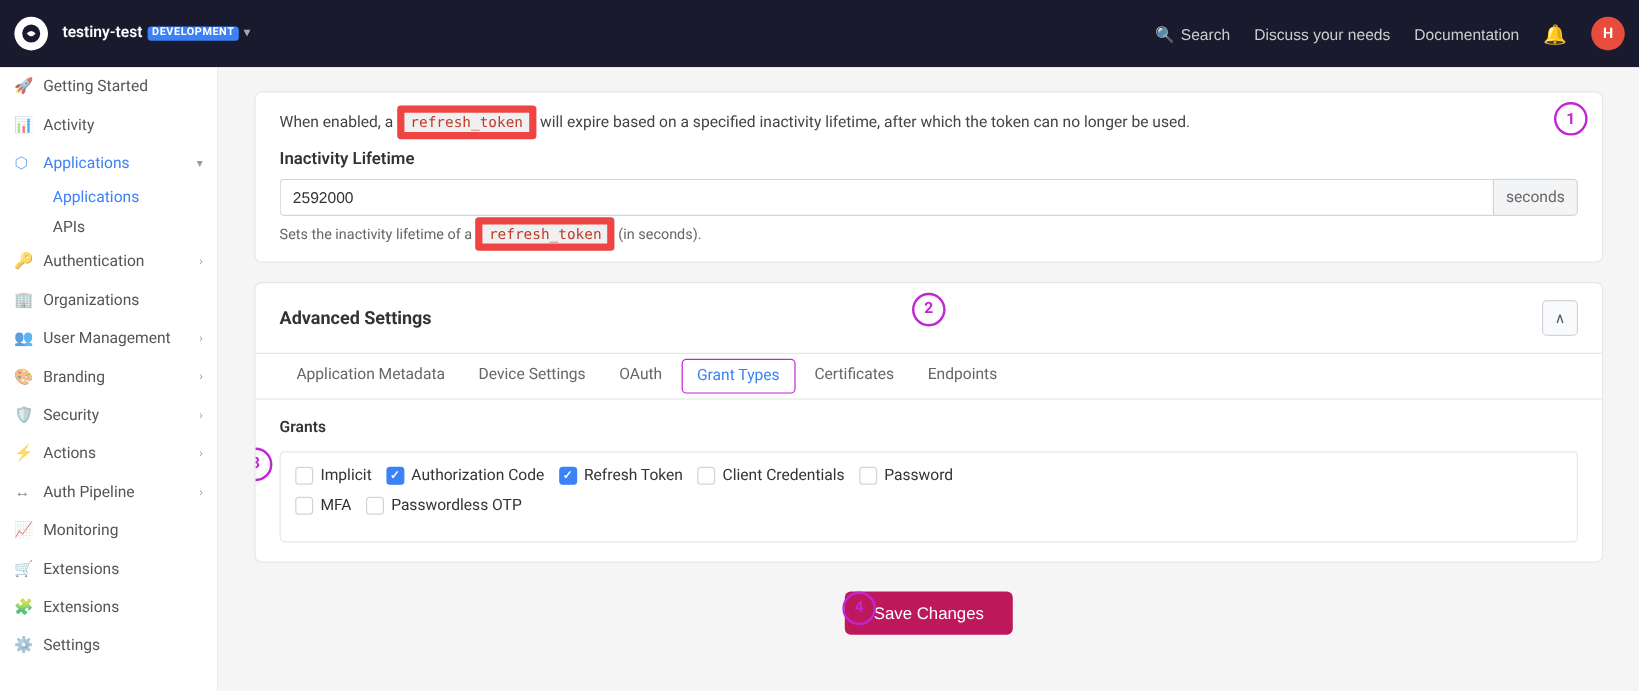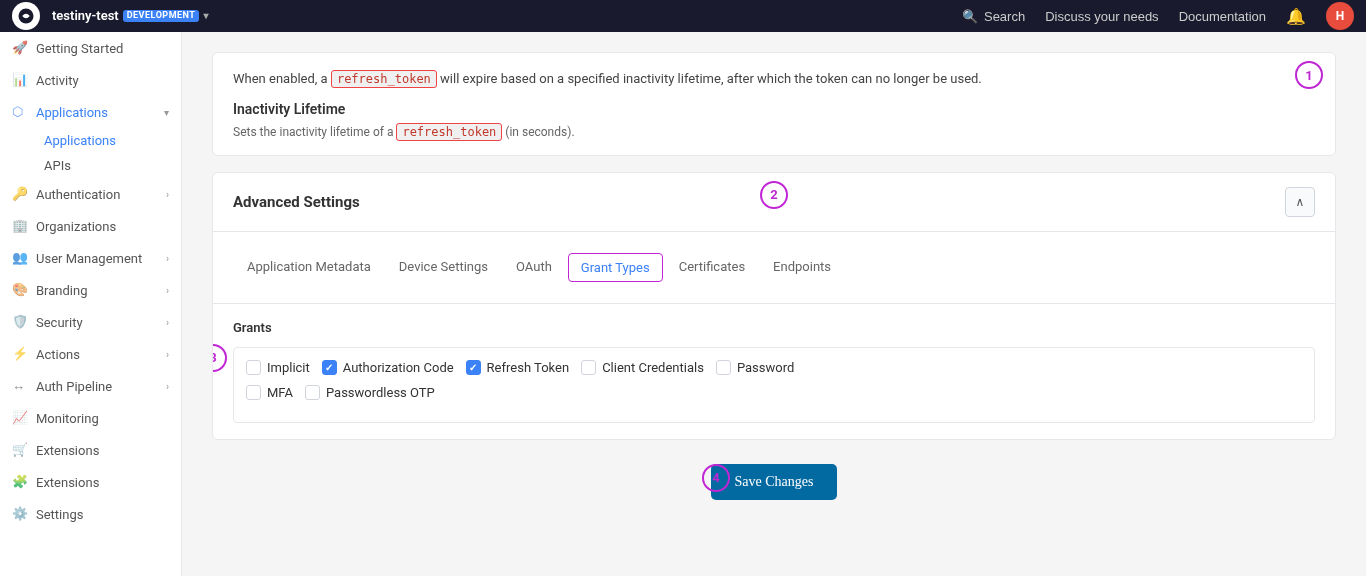--- a/index.html
+++ b/index.html
@@ -1,21 +1,21 @@
 <!DOCTYPE html>
 <html><head>
   <meta charset="utf-8">
   <style>
     * { box-sizing: border-box; margin: 0; padding: 0; }
     body { font-family: -apple-system, BlinkMacSystemFont, 'Segoe UI', Roboto, sans-serif; font-size: 14px; background: #f5f5f5; color: #333; display: flex; flex-direction: column; height: 576px; overflow: hidden; }
 
     
     .topnav {
       background: #1a1a2e;
-      height: 32px;
+      height: 56px;
       display: flex;
       align-items: center;
       padding: 0 12px;
       flex-shrink: 0;
       color: #fff;
       gap: 8px;
     }
     .topnav-logo {
       width: 28px;
       height: 28px;
@@ -133,21 +133,21 @@
     .info-section {
       background: #fff;
       border: 1px solid #e5e7eb;
       border-radius: 6px;
       padding: 16px 20px;
       margin-bottom: 16px;
     }
     .info-text { font-size: 13px; color: #444; line-height: 1.5; margin-bottom: 12px; }
     .code-inline {
       background: #f0f0f0;
-      border: 1px solid #ef4444;
+      border: 6px solid #ef4444;
       border-radius: 3px;
       padding: 1px 5px;
       font-family: monospace;
       font-size: 12px;
       color: #c0392b;
     }
     .field-label { font-size: 14px; font-weight: 600; color: #333; margin-bottom: 8px; }
     .field-row {
       display: flex;
       align-items: center;
@@ -200,21 +200,21 @@
       justify-content: center;
       cursor: pointer;
       font-size: 12px;
       color: #555;
     }
 
     
     .tabs {
       display: flex;
       border-bottom: 1px solid #e5e7eb;
-      padding: 17px 20px;
+      padding: 0 20px;
       gap: 0;
     }
     .tab {
       padding: 10px 14px;
       font-size: 13px;
       color: #666;
       cursor: pointer;
       border-bottom: 2px solid transparent;
       margin-bottom: -1px;
     }
@@ -275,29 +275,28 @@
       font-weight: 700;
     }
 
     
     .save-area {
       display: flex;
       justify-content: center;
       padding: 24px 0 8px;
     }
     .save-btn {
-      background: #0369a1;
+      background: #be185d;
       color: #fff;
       border: none;
       padding: 10px 24px;
       border-radius: 5px;
       font-size: 14px;
       font-weight: 500;
       cursor: pointer;
-      font-family: Liberation Serif, serif;
     }
 
     
     .step-circle {
       width: 28px;
       height: 28px;
       border-radius: 50%;
       border: 2.5px solid #c026d3;
       display: flex;
       align-items: center;
@@ -422,20 +421,24 @@
 
     <div class="info-section" style="position:relative;">
 
       <div class="step-circle" style="position:absolute; top:8px; right:12px;">
         <span>1</span>
       </div>
       <p class="info-text">
         <span>When enabled, a </span><code class="code-inline">refresh_token</code><span> will expire based on a specified inactivity lifetime, after which the token can no longer be used.</span>
       </p>
       <div class="field-label">Inactivity Lifetime</div>
+      <div class="field-row">
+        <input class="field-input" type="text" value="2592000" style="">
+        <span class="field-suffix">seconds</span>
+      </div>
       <p class="field-hint">
         <span>Sets the inactivity lifetime of a </span><code class="code-inline">refresh_token</code><span> (in seconds).</span>
       </p>
     </div>
 
     <div class="adv-card">
       <div class="adv-card-header" style="position:relative;">
 
         <div class="step-circle" style="position:absolute; left:50%; top:8px; transform:translateX(-50%);">
           <span>2</span>

